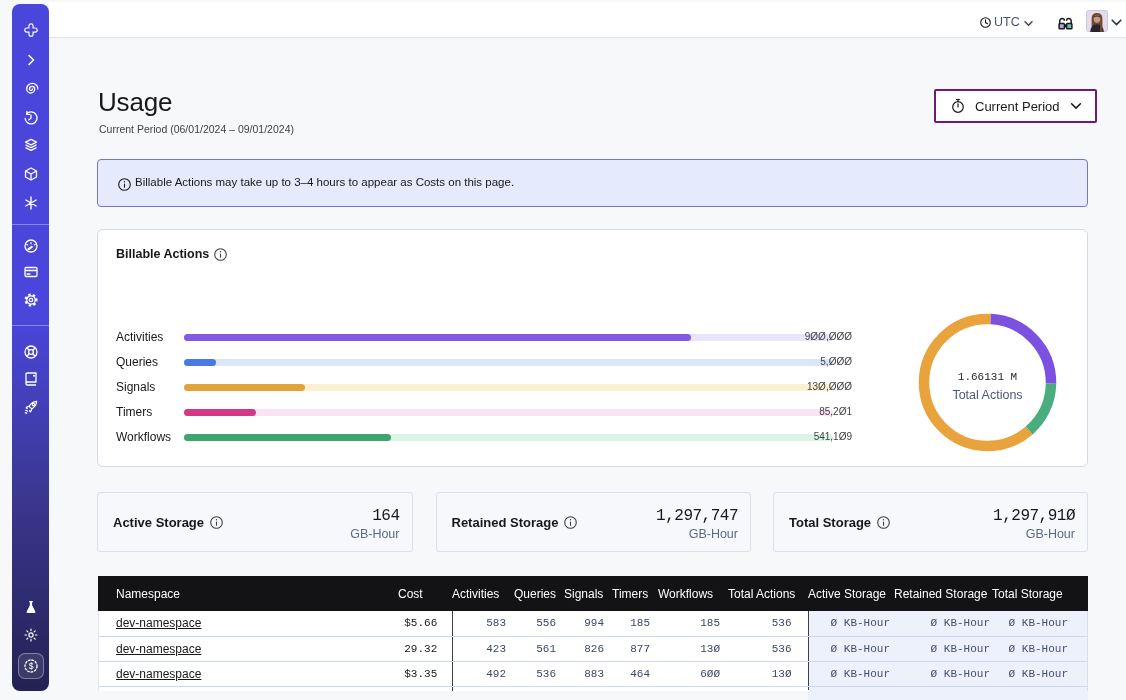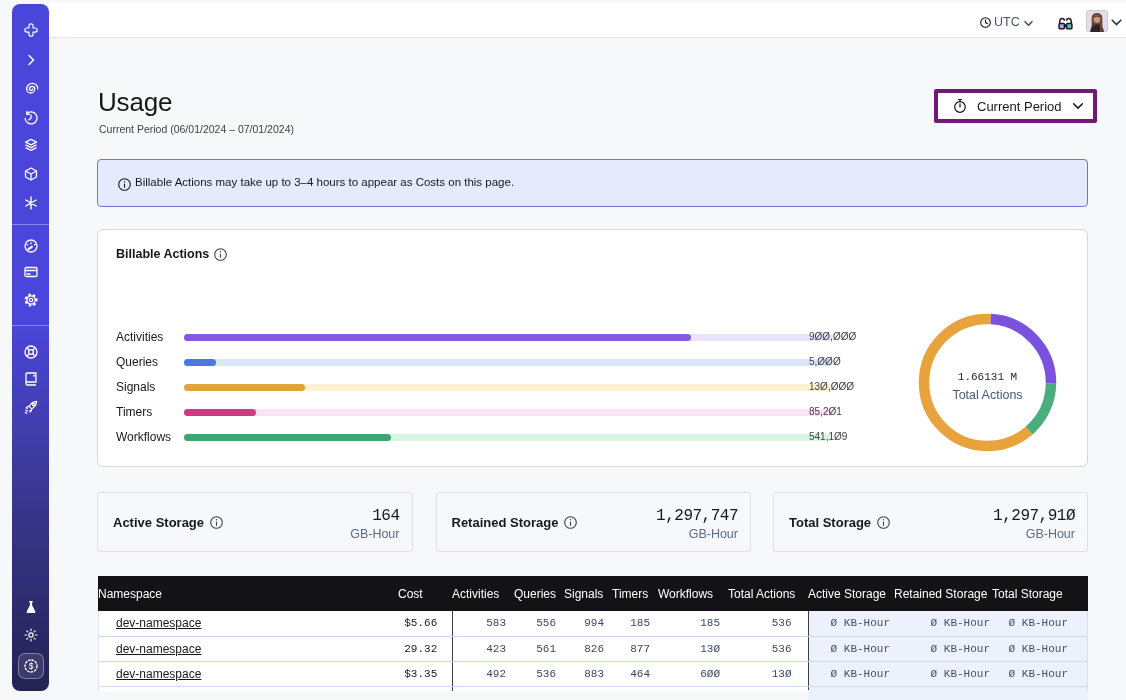--- a/index.html
+++ b/index.html
@@ -16,51 +16,51 @@
   #sidebar { left:12px; top:4px; width:37px; height:687px; border-radius:8px;
     background:linear-gradient(180deg,#4A46DB 0%,#4A46DB 46%,#3A378F 72%,#232253 100%); }
   .sicon { position:absolute; left:50%; transform:translate(-50%,-50%); }
   .sep { position:absolute; left:0; width:37px; height:1px; background:rgba(255,255,255,0.35); }
 
   
   #h1 { left:98px; top:87px; font-size:26px; font-weight:500; color:#18181B; letter-spacing:-0.2px;}
   #sub { left:99px; top:123px; font-size:10.5px; color:#3F3F46; }
 
   
-  #cpbtn { left:934px; top:89px; width:163px; height:34px; background:#fff; border:4px solid #701a75; border-radius:2px;
+  #cpbtn { left:934px; top:89px; width:163px; height:34px; background:#fff; border:2px solid #701a75; border-radius:2px;
     display:flex; align-items:center; box-shadow:0 1px 2px rgba(0,0,0,0.04); }
 
   
   #banner { left:97px; top:159px; width:991px; height:48px; background:#E5EAFC; border:1.5px solid #7472D8; border-radius:4px; }
   #banner .txt { position:absolute; left:37px; top:0; height:45px; line-height:45px; font-size:11.5px; color:#18181B; }
 
   
   #bcard { left:97px; top:229px; width:991px; height:238px; background:#fff; border:1px solid #D4D9E4; border-radius:6px; }
   #btitle { left:116px; top:247px; font-size:12.5px; font-weight:700; color:#18181B; }
   #toggle { left:114px; top:275px; width:98px; height:34px; border:1px solid #C5CBD8; border-radius:3px; display:flex; overflow:hidden; background:#fff;}
   #toggle .seg { flex:1; font-size:13px; display:flex; align-items:center; justify-content:center; color:#18181B; }
   #toggle .on { background:#B3BFD8; }
   #toggle .off { border-left:1px solid #C5CBD8; }
 
   .blabel { position:absolute; left:116px; font-size:12px; color:#18181B; height:14px; line-height:14px; }
   .track { position:absolute; left:184px; width:649px; height:7px; border-radius:3.5px; }
   .fill  { position:absolute; left:0; top:0; height:7px; border-radius:3.5px; }
-  .bval  { position:absolute; left:809px; width:80px; font-size:10px; color:#3F3F46; height:12px; line-height:12px; }
+  .bval  { position:absolute; left:772px; width:80px; text-align:right; font-size:10px; color:#3F3F46; height:12px; line-height:12px; }
 
   
   .scard { position:absolute; top:492px; width:315.5px; height:60px; background:#F6F8FC; border:1px solid #DCE0EC; border-radius:3px; }
   .slabel { position:absolute; left:15px; top:0; height:58px; display:flex; align-items:center; font-size:13px; font-weight:600; color:#18181B; gap:6px;}
   .sval { position:absolute; right:12px; top:15px; text-align:right; font-size:16px; letter-spacing:-0.5px; color:#18181B; line-height:16px;margin-left:32px; }
   .sunit { position:absolute; right:12px; top:34.5px; text-align:right; font-size:12.5px; color:#5B6B84; line-height:13px; }
 
   
   #tablewrap { left:98px; top:576px; width:990px; height:115px; overflow:hidden; }
   table { border-collapse:collapse; table-layout:fixed; width:990px; }
   th { background:#131316; color:#fff; font-size:12px; font-weight:500; height:35px; text-align:left; padding:0 8px 0 0; white-space:nowrap; overflow:hidden; }
-  th:first-child { text-align:left; }
+  th:first-child { text-align:left; padding-left:18px; }
   td { height:25px; font-size:11px; text-align:right; padding:0 8px 0 0; color:#3C4763; border-bottom:1px solid #CDD7EE; background:#fff; font-family:"Liberation Mono",monospace;}
   td:first-child { text-align:left; padding-left:18px; font-family:"Liberation Sans",sans-serif; font-size:12px; color:#18181B; }
   td.cost { color:#18181B;text-align:center; }
   td.vln { border-left:1px solid #3F3F46; }
   td.blue { background:#ECF1FB; color:#44506B; }
   tr.partial td { border-bottom:none; }
   #bluepatch { left:808px; top:690px; width:280px; height:10px; background:#ECF1FB; }
   .ns { text-decoration:underline; color:#18181B; }
 </style>
 </head>
@@ -180,21 +180,21 @@
     </svg>
 
     <div style="position:absolute;left:5.5px;top:649px;width:26px;height:26px;border-radius:7px;background:rgba(255,255,255,0.10);border:1px solid rgba(255,255,255,0.35);"></div>
     <svg class="sicon" style="top:661.5px" width="17" height="17" viewBox="0 0 17 17" fill="none" stroke="#fff">
       <circle cx="8.5" cy="8.5" r="6" stroke-width="1.3" stroke-dasharray="2.6 0.9"></circle>
       <text x="8.5" y="11.5" fill="#fff" stroke="none" font-size="8.5" text-anchor="middle" font-family="Liberation Sans">$</text>
     </svg>
   </div>
 
   <div class="abs" id="h1">Usage</div>
-  <div class="abs" id="sub">Current Period (06/01/2024 – 07/01/2024)</div>
+  <div class="abs" id="sub">Current Period (06/01/2024 – 09/01/2024)</div>
 
   <div class="abs" id="cpbtn">
     <svg style="margin-left:14px" width="16" height="16" viewBox="0 0 16 16" fill="none" stroke="#18181B" stroke-width="1.2">
       <circle cx="8" cy="9" r="5.3"></circle>
       <path d="M6.5 1.5h3 M8 1.5v2.2" stroke-linecap="round"></path>
       <path d="M8 9V5.8" stroke-linecap="round"></path>
     </svg>
     <span style="margin-left:9px;font-size:13px;font-weight:500;color:#18181B;">Current Period</span>
     <svg style="margin-left:9px" width="14" height="14" viewBox="0 0 14 14" fill="none" stroke="#18181B" stroke-width="1.5" stroke-linecap="round">
         <path d="M2.6 4.7l4.4 4.4L11.4 4.7"></path>

